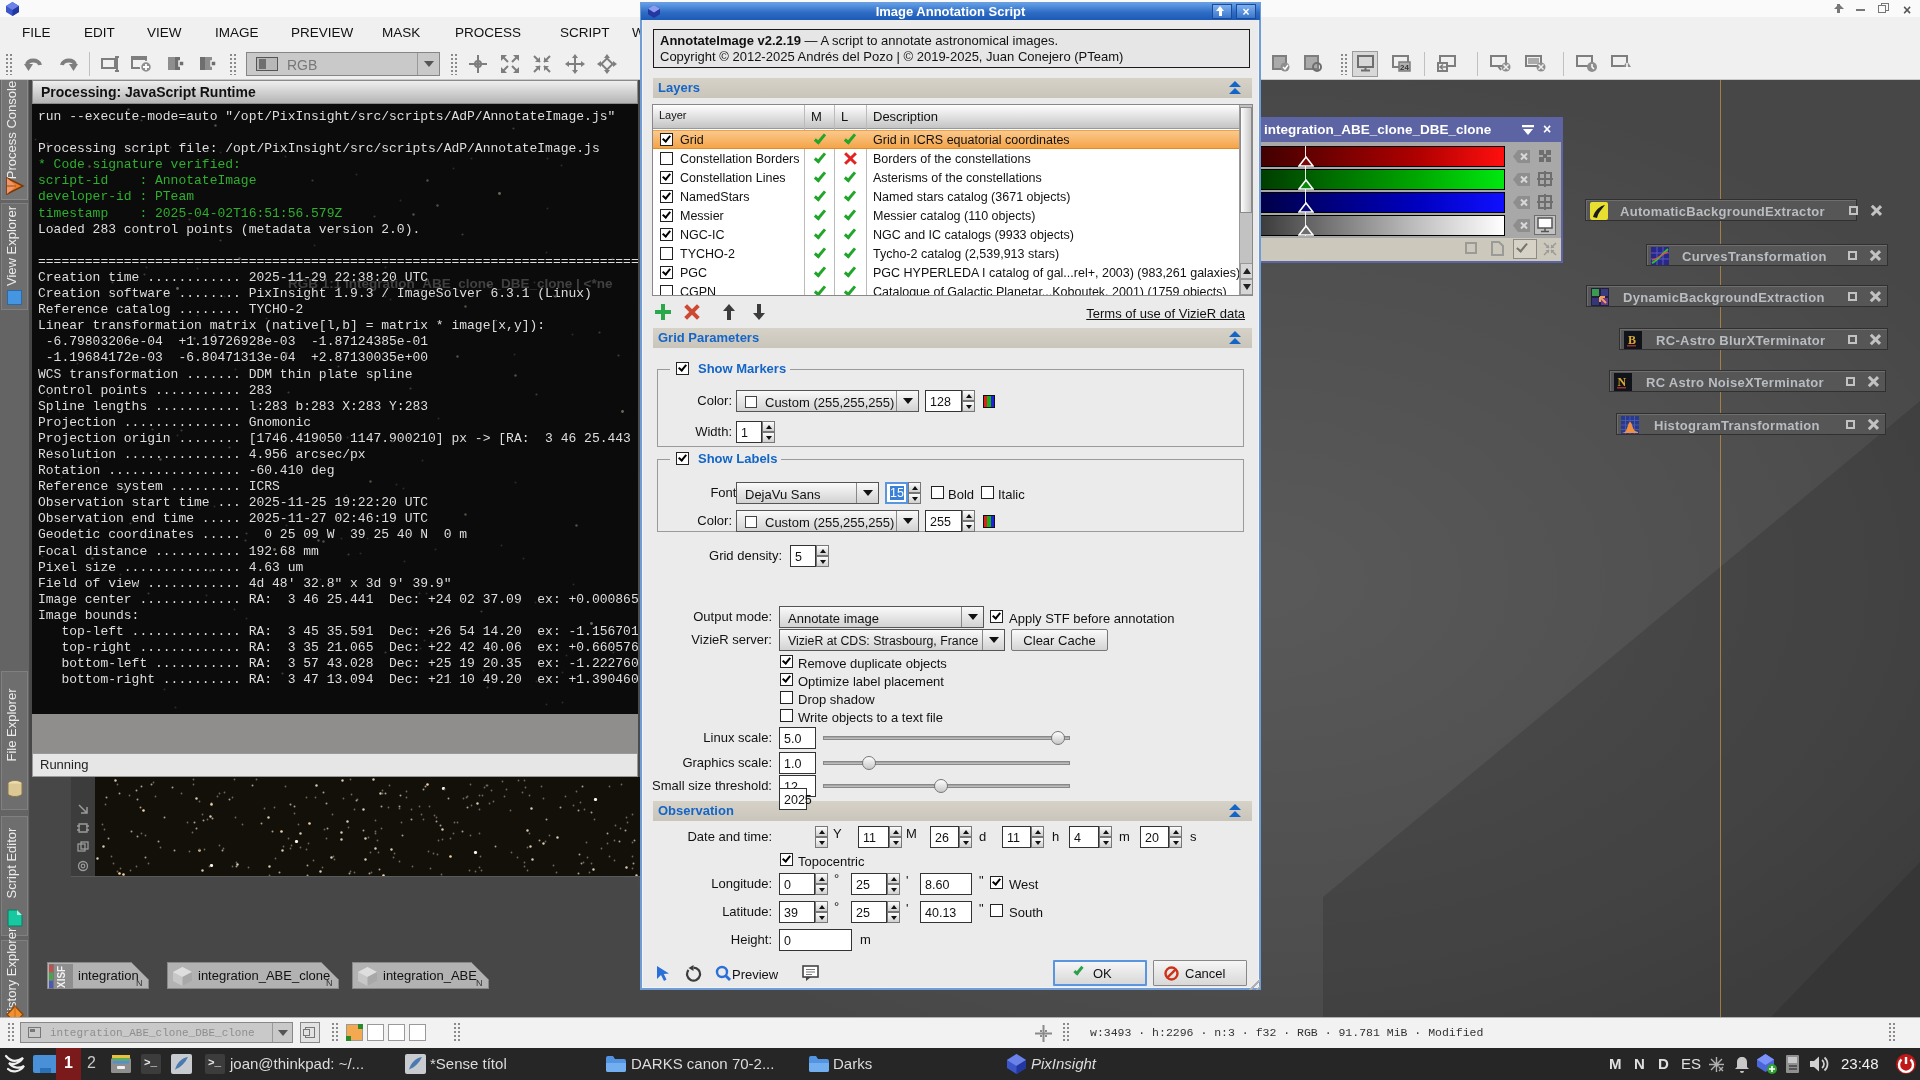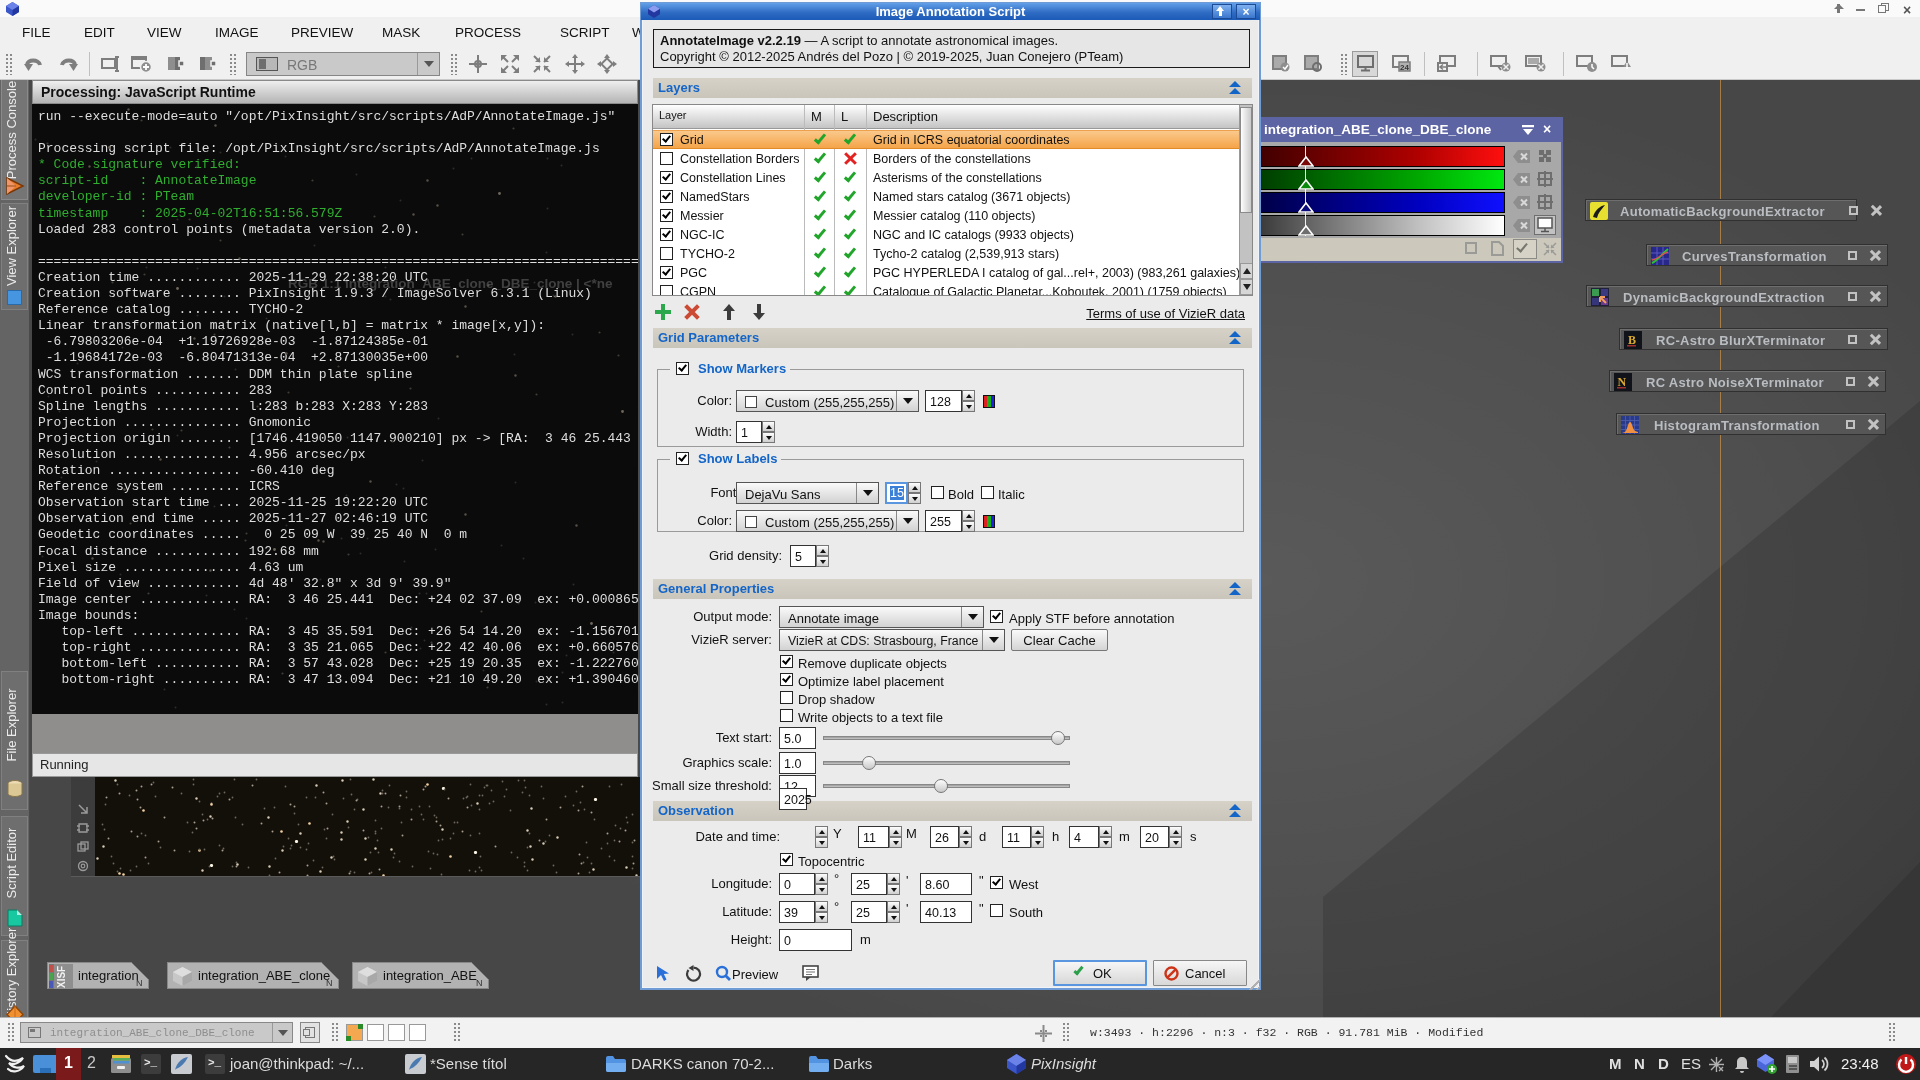--- a/index.html
+++ b/index.html
@@ -822,24 +822,20 @@
   <div class="inp" style="left:148px;top:541px;width:26px;height:22px;">5</div>
   <div class="spin" style="left:174px;top:541px;height:22px;">
       <div class="up">
         <i></i>
       </div>
       <div class="dn">
         <i></i>
       </div>
     </div>
 
-  <div class="sect" style="top:575px;">General Properties<div class="upup">
-        <i></i>
-        <i></i>
-      </div></div>
   <div class="dlr" style="left:0;top:605px;width:130px;">Output mode:</div>
   <div class="combo" style="left:137px;top:602px;width:205px;height:22px;">
       <div class="lbl">Annotate image</div>
       <div class="arr">
         <i></i>
       </div>
     </div>
   <div class="cb" style="left:348px;top:606px;">
       <span class="tk"></span>
     </div>
@@ -857,38 +853,38 @@
     </div>
   <div class="dl" style="left:156px;top:652px;">Remove duplicate objects</div>
   <div class="cb" style="left:138px;top:669px;">
       <span class="tk"></span>
     </div>
   <div class="dl" style="left:156px;top:670px;">Optimize label placement</div>
   <div class="cb" style="left:138px;top:687px;"></div>
   <div class="dl" style="left:156px;top:688px;">Drop shadow</div>
   <div class="cb" style="left:138px;top:705px;"></div>
   <div class="dl" style="left:156px;top:706px;">Write objects to a text file</div>
-  <div class="dlr" style="left:0;top:726px;width:130px;">Text start:</div>
+  <div class="dlr" style="left:0;top:726px;width:130px;">Linux scale:</div>
   <div class="inp" style="left:137px;top:723px;width:37px;height:22px;">5.0</div>
   <div class="abs" style="left:181px;top:732px;width:247px;height:4px;background:linear-gradient(#9a9a9a,#c8c8c8);border:1px solid #888;"></div>
   <div class="abs" style="left:409px;top:727px;width:14px;height:14px;border-radius:50%;background:linear-gradient(#fdfdfd,#c8c8c8);border:1px solid #777;"></div>
   <div class="dlr" style="left:0;top:751px;width:130px;">Graphics scale:</div>
   <div class="inp" style="left:137px;top:748px;width:37px;height:22px;">1.0</div>
   <div class="abs" style="left:181px;top:757px;width:247px;height:4px;background:linear-gradient(#9a9a9a,#c8c8c8);border:1px solid #888;"></div>
   <div class="abs" style="left:220px;top:752px;width:14px;height:14px;border-radius:50%;background:linear-gradient(#fdfdfd,#c8c8c8);border:1px solid #777;"></div>
   <div class="dlr" style="left:0;top:774px;width:130px;">Small size threshold:</div>
   <div class="inp" style="left:137px;top:771px;width:37px;height:22px;">12</div>
   <div class="abs" style="left:181px;top:780px;width:247px;height:4px;background:linear-gradient(#9a9a9a,#c8c8c8);border:1px solid #888;"></div>
   <div class="abs" style="left:292px;top:775px;width:14px;height:14px;border-radius:50%;background:linear-gradient(#fdfdfd,#c8c8c8);border:1px solid #777;"></div>
 
   <div class="sect" style="top:797px;">Observation<div class="upup">
         <i></i>
         <i></i>
       </div></div>
-  <div class="dlr" style="left:8px;top:825px;width:130px;">Date and time:</div>
+  <div class="dlr" style="left:0;top:825px;width:130px;">Date and time:</div>
   <div class="inp" style="left:137px;top:784px;width:28px;height:22px;">2025</div>
   <div class="spin" style="left:173px;top:822px;height:22px;">
       <div class="up">
         <i></i>
       </div>
       <div class="dn">
         <i></i>
       </div>
     </div>
   <div class="dl" style="left:191px;top:822px;">Y</div>

